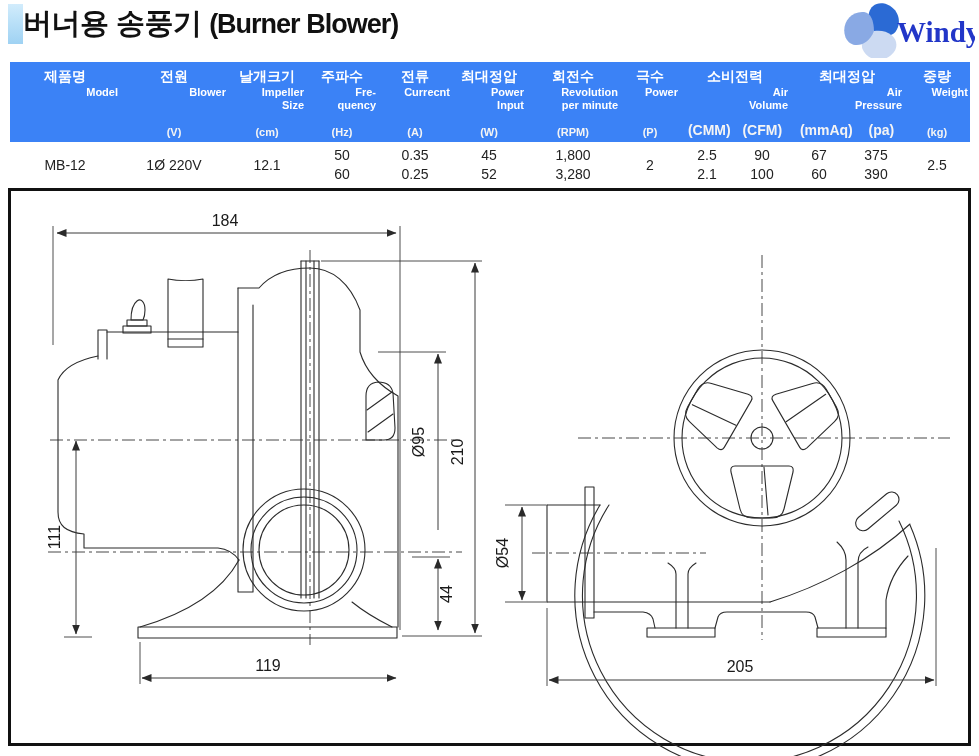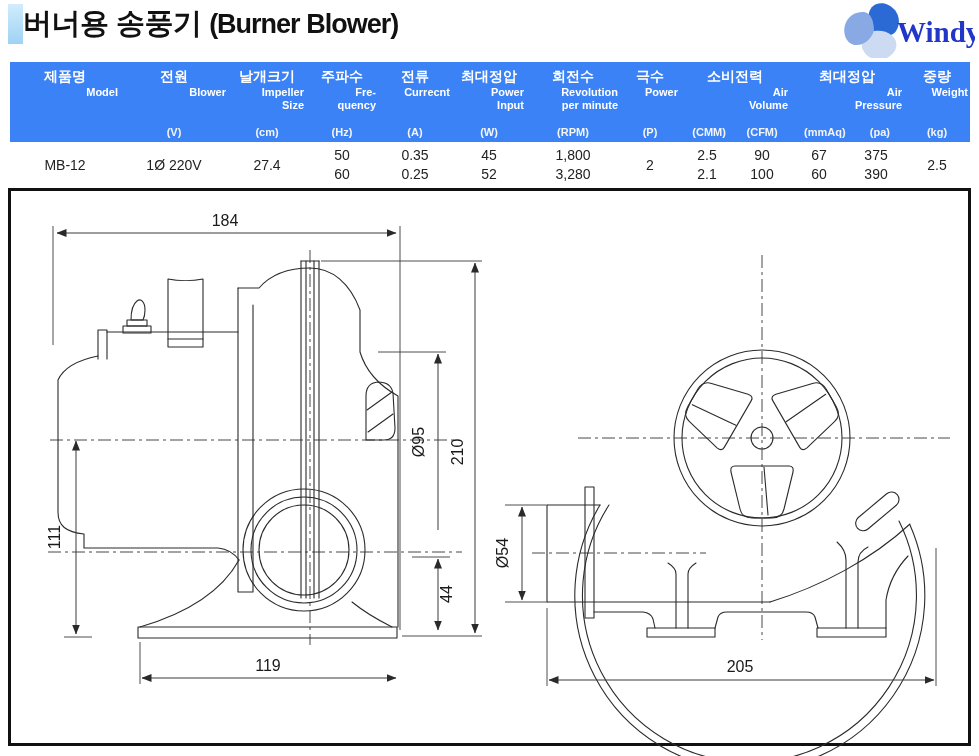--- a/index.html
+++ b/index.html
@@ -16,21 +16,21 @@
   .logo{position:absolute;left:843px;top:0px;width:132px;height:58px;}
   .logo text{font-family:"Liberation Serif","DejaVu Serif",serif;font-weight:bold;font-size:29px;fill:#2236c8;}
 
   
   .spec{position:absolute;left:10px;top:62px;width:960px;border-collapse:collapse;table-layout:fixed;}
   .spec th{background:#3b82f6;color:#fff;font-weight:bold;vertical-align:top;padding:6px 2px 4px 2px;height:80px;box-sizing:border-box;}
   .spec th .stack{display:flex;flex-direction:column;justify-content:flex-start;height:100%;}
   .spec .ko{font-size:14px;line-height:1.25;}
   .spec .en{font-size:11px;line-height:1.2;white-space:pre-line;text-align:right;}
   .spec .unit{font-size:11px;margin-top:auto;color:#f4f4f4;}
-  .spec .unit-pair{display:flex;justify-content:space-around;font-size:11px;margin-top:auto;color:#f4f4f4;}
+  .spec .unit-pair{display:flex;justify-content:space-around;font-size:14px;margin-top:auto;color:#f4f4f4;}
   .spec td{background:#fff;color:#222;text-align:center;font-size:14px;padding:4px 0 6px 0;vertical-align:middle;}
   .spec td .v2{line-height:1.35;}
 
   
   .draw-svg{position:absolute;left:0;top:0;width:979px;height:756px;pointer-events:none;}
   .outline{fill:none;stroke:#2b2b2b;stroke-width:1.1;stroke-linecap:round;stroke-linejoin:round;}
   .thin{fill:none;stroke:#3a3a3a;stroke-width:0.9;}
   .dim{fill:none;stroke:#3a3a3a;stroke-width:1;}
   .cline{fill:none;stroke:#333;stroke-width:0.9;stroke-dasharray:13 4 3 4;}
   .dimtext{font-family:"Liberation Sans","DejaVu Sans",sans-serif;font-size:16px;fill:#1a1a1a;}
@@ -165,21 +165,21 @@
           <div class="en">Weight</div>
           <div class="unit">(kg)</div>
             </div>
           </th>
       </tr>
     </thead>
     <tbody>
       <tr>
         <td>MB-12</td>
         <td>1Ø 220V</td>
-        <td>27.4</td>
+        <td>12.1</td>
         <td>
             <div class="v2">50</div>
             <div class="v2">60</div>
           </td>
         <td>
             <div class="v2">0.35</div>
             <div class="v2">0.25</div>
           </td>
         <td>
             <div class="v2">45</div>

